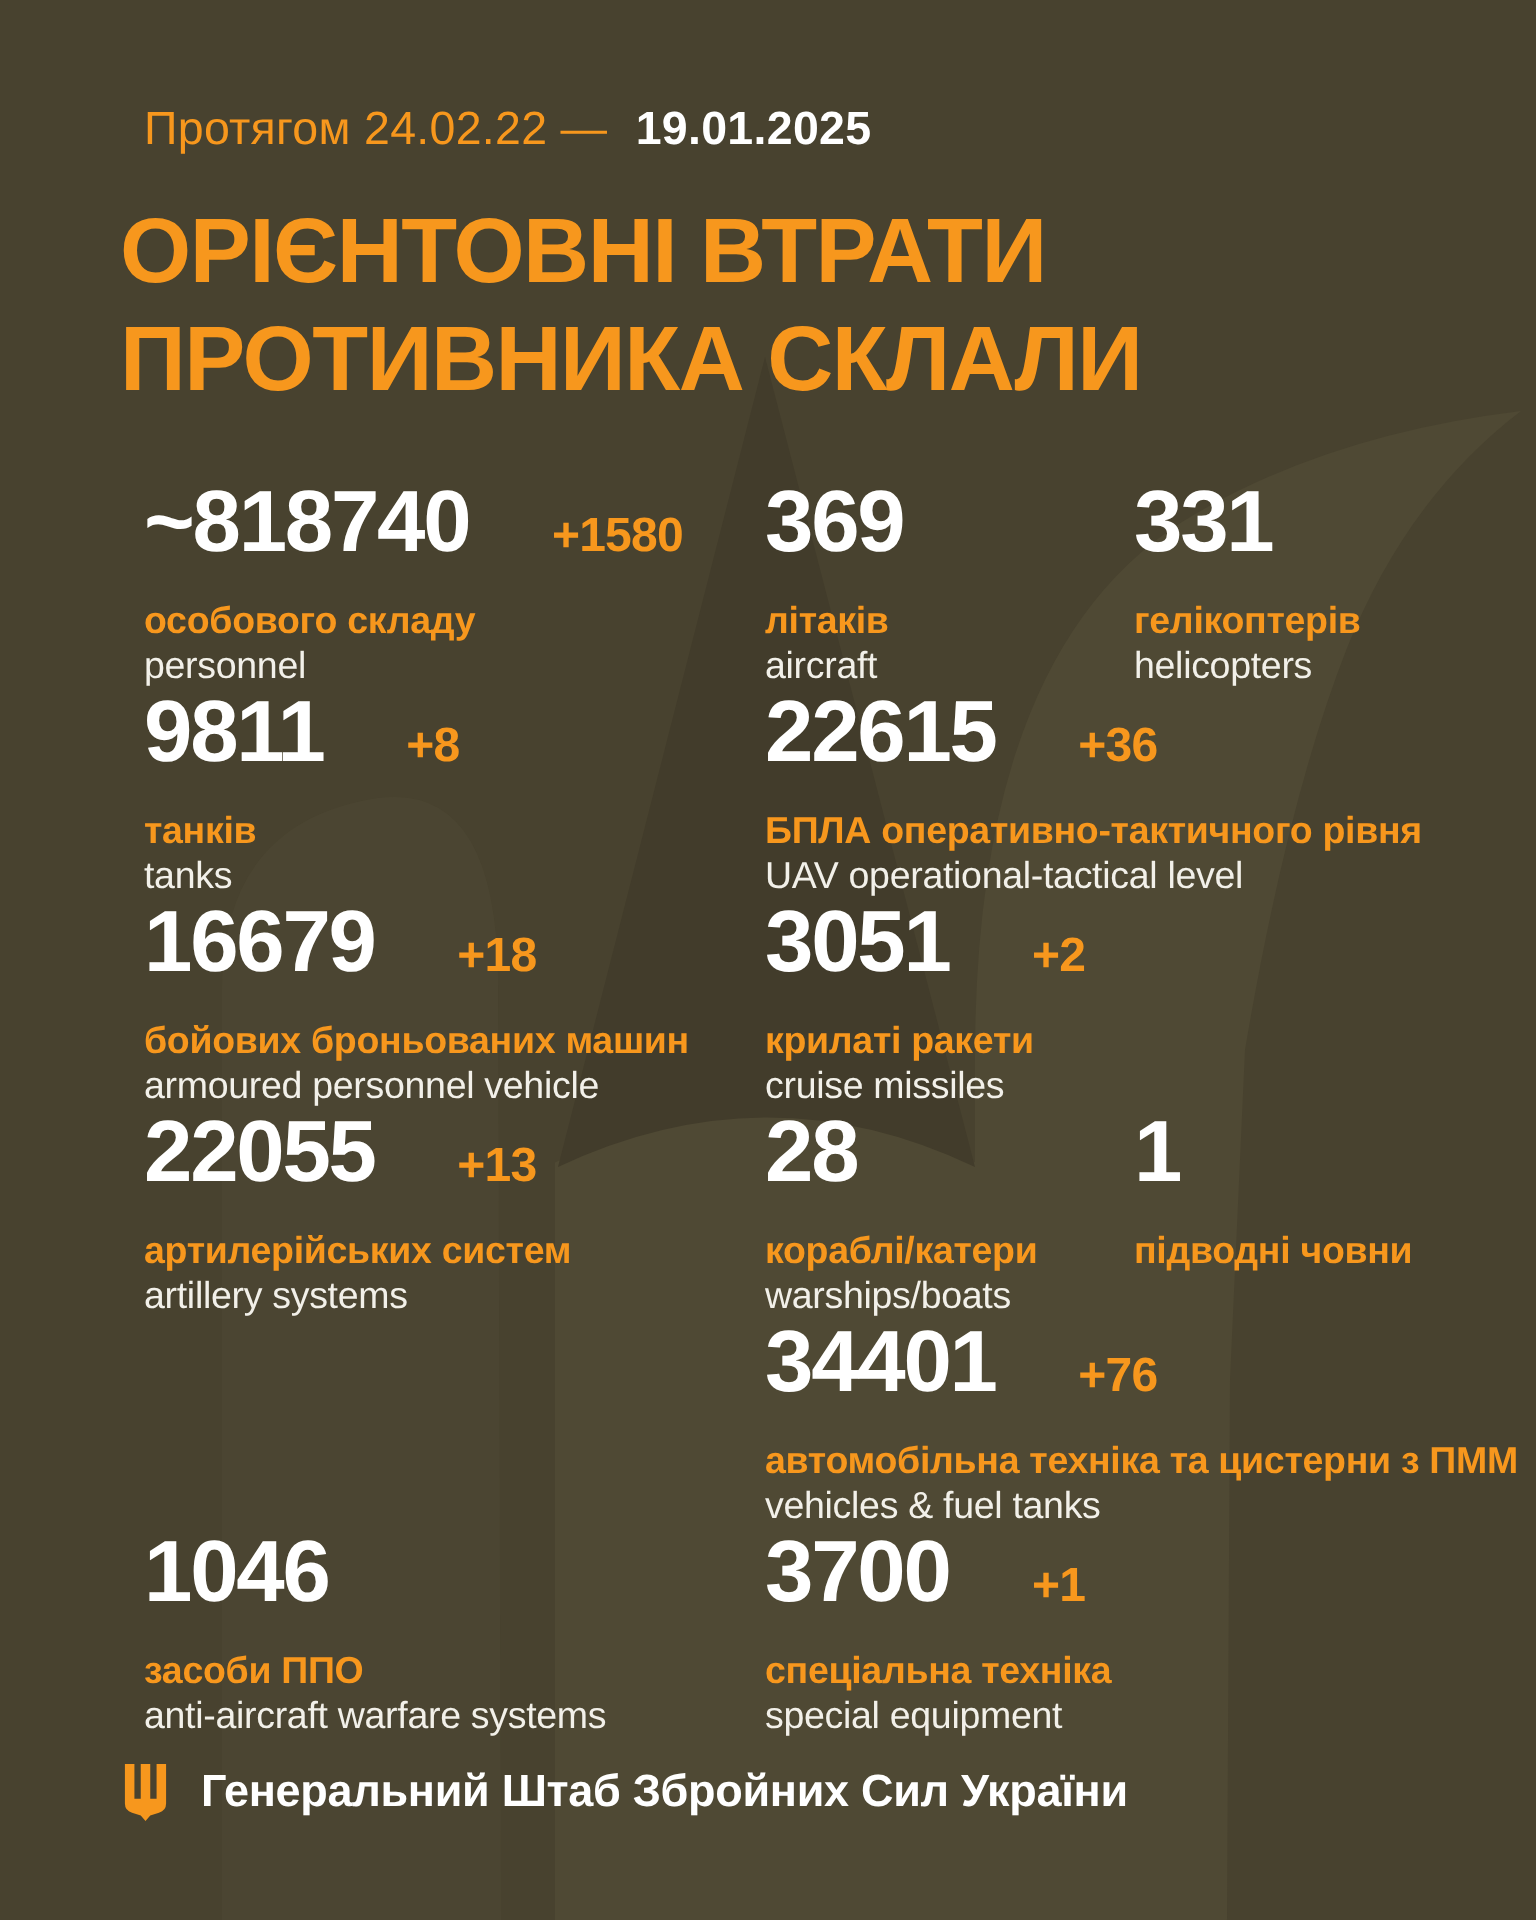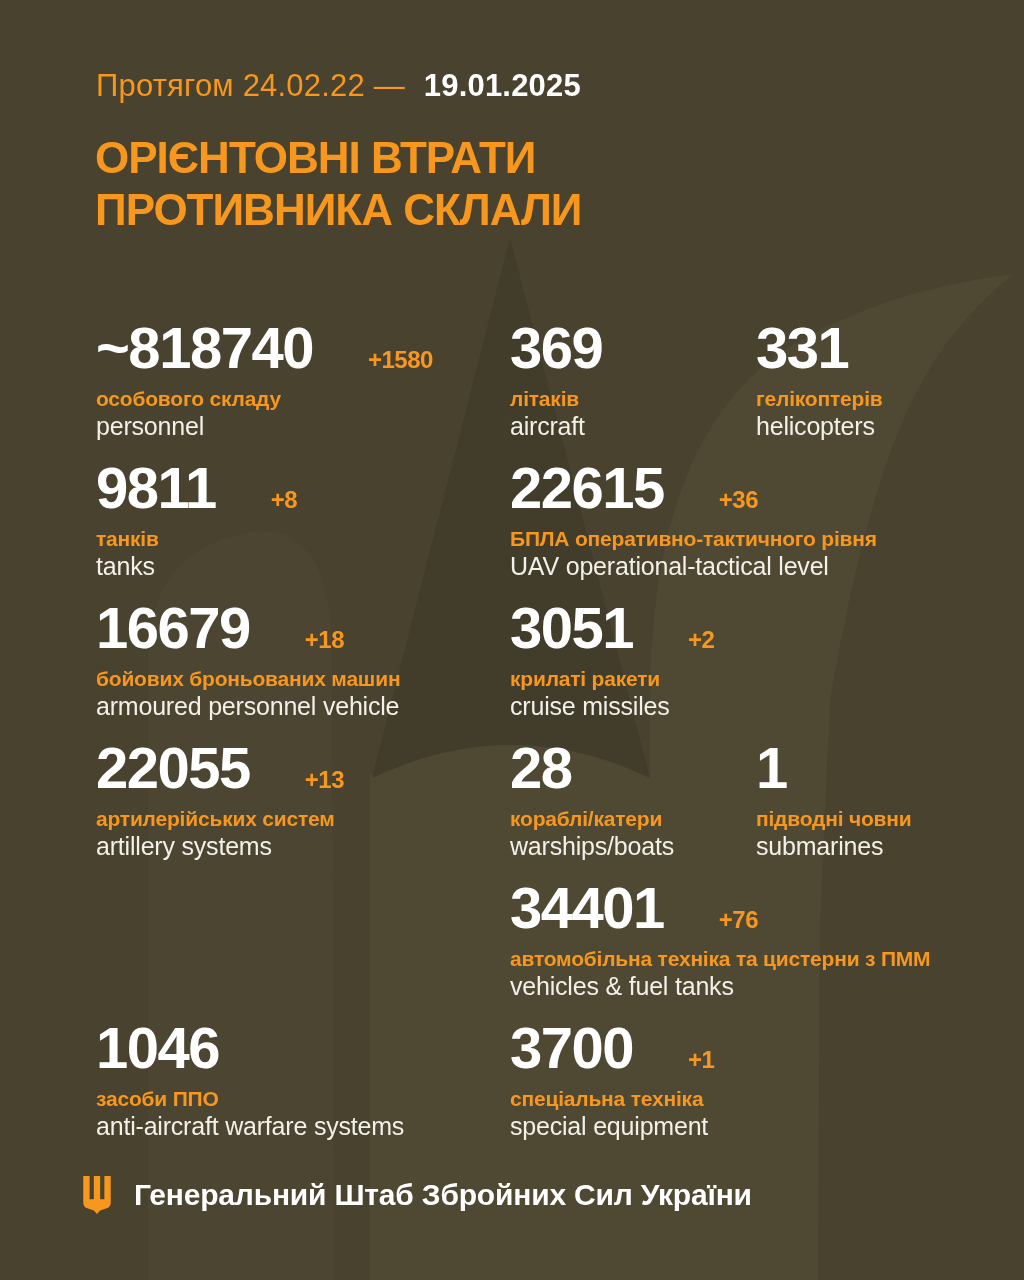--- a/index.html
+++ b/index.html
@@ -24,45 +24,45 @@
   .content{position:relative;z-index:1;width:100%;height:100%;}
 
   .period{
     position:absolute;left:96px;top:68px;
     font-size:31px;letter-spacing:0.2px;white-space:nowrap;
   }
   .period .prefix{color:var(--accent);font-weight:400;}
   .period .date{color:var(--text);font-weight:700;margin-left:10px;}
 
   .title{
-    position:absolute;left:95px;top:132px;
+    position:absolute;left:80px;top:132px;
     color:var(--accent);
-    font-size:44px;font-weight:700;line-height:1.18;
+    font-size:61px;font-weight:700;line-height:1.18;
     letter-spacing:-1px;white-space:nowrap;
   }
 
   .stats-grid{
     position:absolute;left:96px;top:312px;right:18px;
     display:grid;
     grid-template-columns:414px 246px 1fr;
     grid-template-rows:repeat(6,140px);
   }
   .stat-cell{padding-top:6px;}
   .stat-value-line{display:flex;align-items:baseline;gap:39px;}
   .stat-value{
     color:var(--text);font-size:58px;font-weight:700;
     line-height:1.05;letter-spacing:-1.5px;white-space:nowrap;
   }
   .stat-delta{
-    color:var(--accent);font-size:24px;font-weight:700;
+    color:var(--accent);font-size:32px;font-weight:700;
     margin-left:16px;letter-spacing:-0.5px;white-space:nowrap;
   }
   .stat-label-uk{
-    color:var(--accent);font-size:21px;font-weight:700;
-    margin-top:7px;line-height:1.2;letter-spacing:-0.2px;white-space:nowrap;
+    color:var(--accent);font-size:25px;font-weight:700;
+    margin-top:20px;line-height:1.2;letter-spacing:-0.2px;white-space:nowrap;
   }
   .stat-label-en{
     color:var(--text-dim);font-size:25px;font-weight:400;
     line-height:1.25;letter-spacing:-0.2px;white-space:nowrap;
   }
 
   .footer{
     position:absolute;left:82px;top:1176px;
     display:flex;align-items:center;
   }
@@ -172,21 +172,20 @@
       </div>
       <div class="stat-label-uk">кораблі/катери</div>
       <div class="stat-label-en">warships/boats</div>
     </div>
       <div class="stat-cell" style="grid-area: 4 / 3;">
       <div class="stat-value-line">
         <span class="stat-value">1</span>
 
       </div>
       <div class="stat-label-uk">підводні човни</div>
-      <div class="stat-label-en">submarines</div>
     </div>
       <div class="stat-cell" style="grid-area: 5 / 2 / auto / span 2;">
       <div class="stat-value-line">
         <span class="stat-value">34401</span>
         <span class="stat-delta">+76</span>
       </div>
       <div class="stat-label-uk">автомобільна техніка та цистерни з ПММ</div>
       <div class="stat-label-en">vehicles &amp; fuel tanks</div>
     </div>
       <div class="stat-cell" style="grid-area: 6 / 1;">

